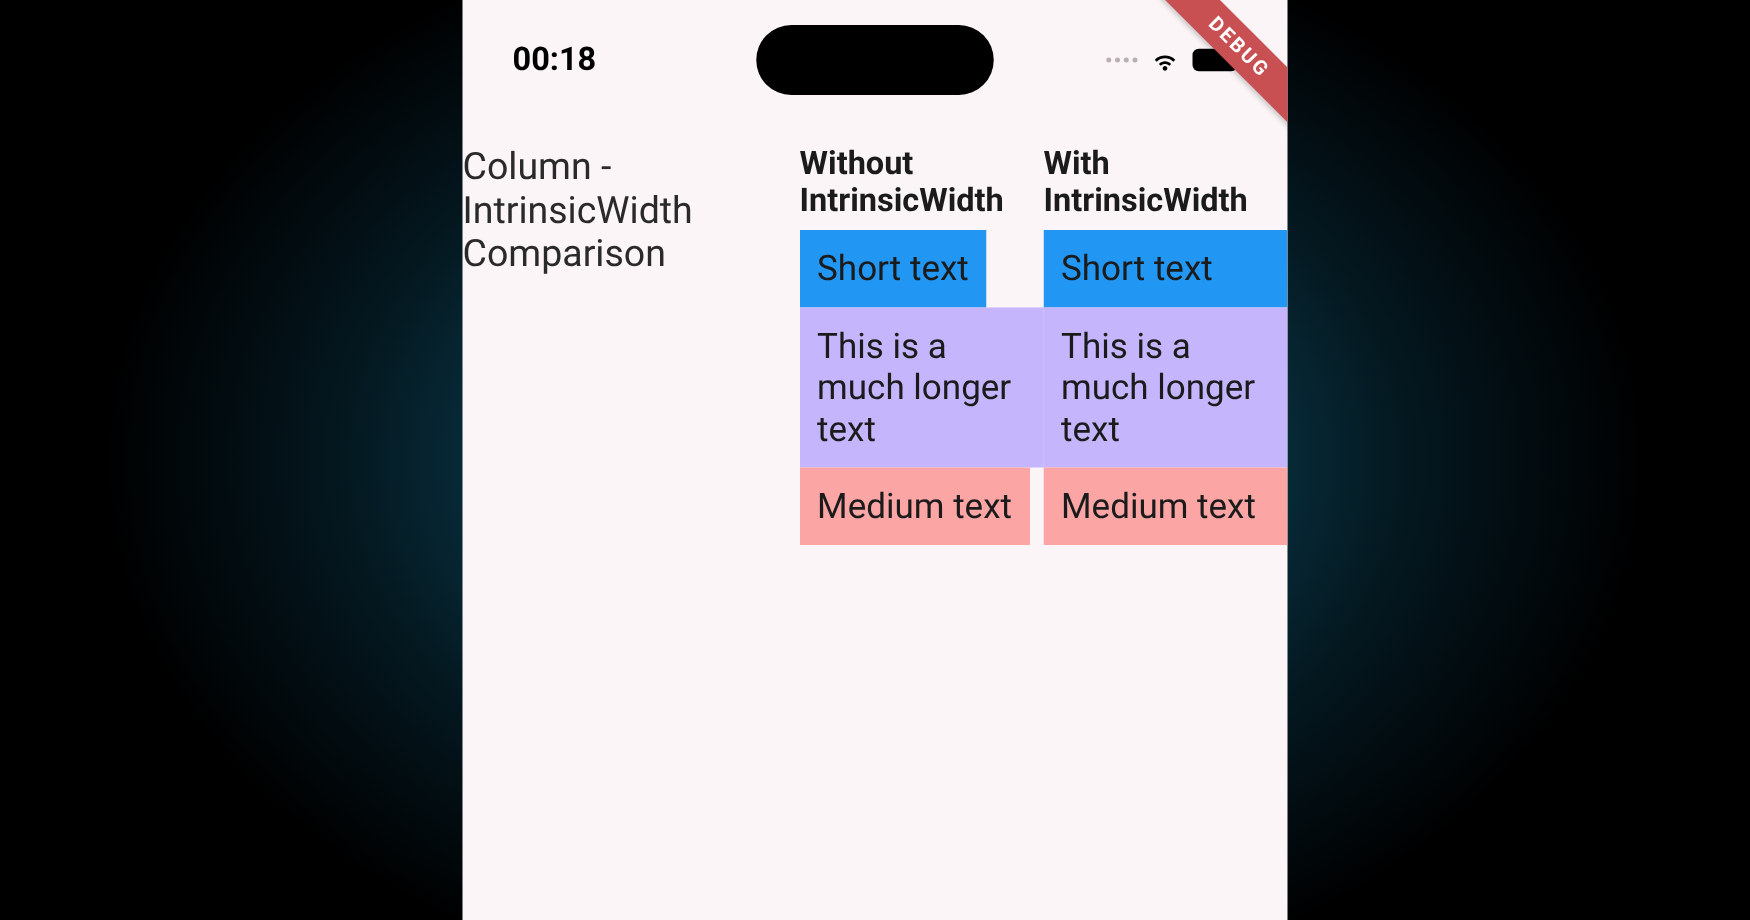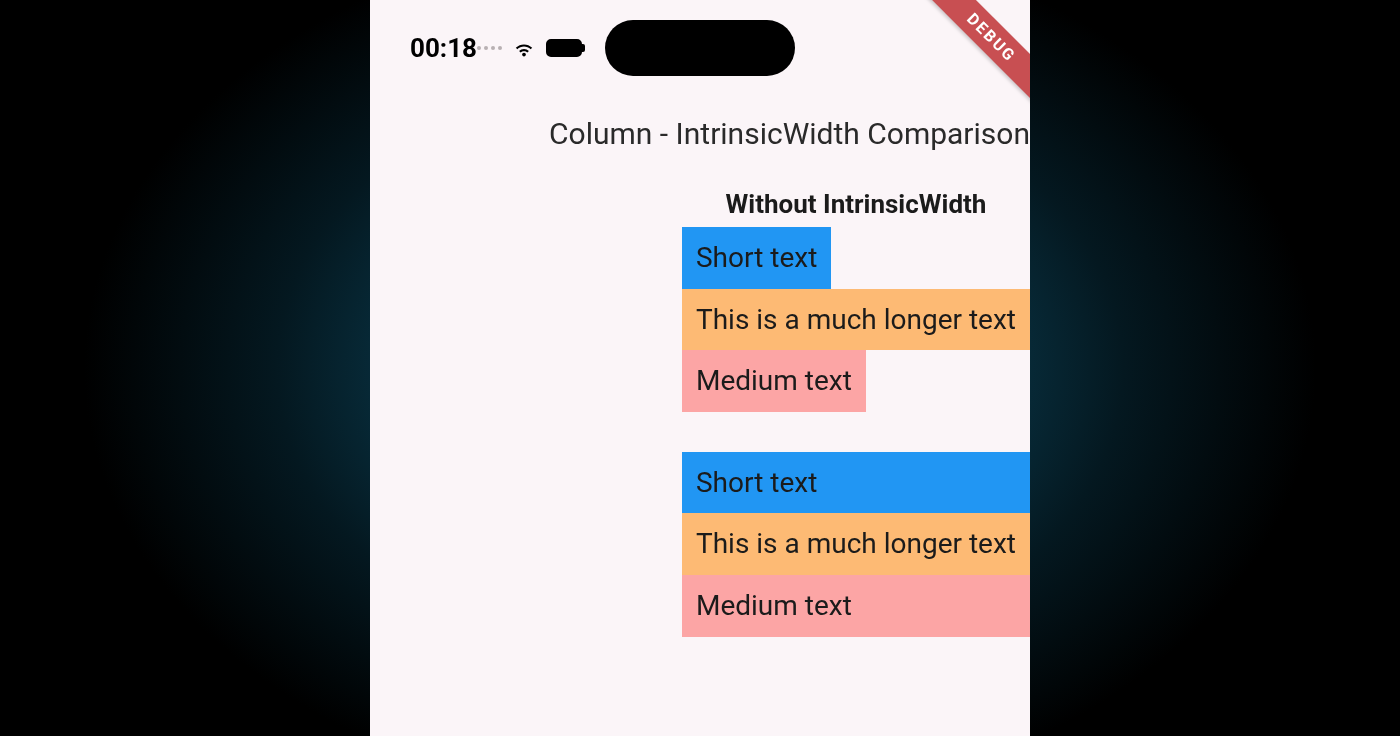--- a/index.html
+++ b/index.html
@@ -23,20 +23,21 @@
     width: 660px;
     height: 736px;
     background: #fbf5f8;
     overflow: hidden;
   }
   .status-bar {
     position: relative;
     height: 60px;
     display: flex;
     align-items: center;
+    justify-content: space-between;
     padding: 0 40px;
     margin-top: 18px;
   }
   .status-time {
     font-weight: 700;
     font-size: 26px;
     color: #000;
   }
   .dynamic-island {
     position: absolute;
@@ -85,22 +86,22 @@
     font-weight: 700;
     font-size: 16px;
     letter-spacing: 2px;
     padding: 6px 60px;
     transform: rotate(45deg);
     box-shadow: 0 2px 4px rgba(0,0,0,0.2);
   }
   .content {
     padding-top: 38px;
     display: flex;
-    flex-direction: column;
-    align-items: flex-end;
+    flex-direction: row;
+    align-items: flex-start;
   }
   .page-title {
     font-size: 30px;
     font-weight: 400;
     color: #2a2a2a;
     margin-bottom: 38px;
   }
   .section {
     display: flex;
     flex-direction: column;
@@ -120,21 +121,21 @@
   .col-wrap.no-intrinsic { align-items: flex-start; }
   .col-wrap.intrinsic { align-items: stretch; }
   .box {
     font-size: 28px;
     font-weight: 400;
     color: #1b1b1b;
     padding: 14px 14px;
     line-height: 1.2;
   }
   .box.blue  { background: #2196f3; }
-  .box.red   { background: #fdba74; }
+  .box.red   { background: #c4b5fd; }
   .box.green { background: #fca5a5; }
 </style>
 </head>
 <body>
 
 <div class="bg-glow"></div>
 
 <div class="phone-frame">
 
   <div class="status-bar">
@@ -162,20 +163,21 @@
     <div class="section">
       <div class="section-heading">Without IntrinsicWidth</div>
       <div class="col-wrap no-intrinsic">
         <div class="box blue">Short text</div>
         <div class="box red">This is a much longer text</div>
         <div class="box green">Medium text</div>
       </div>
     </div>
 
     <div class="section">
+      <div class="section-heading">With IntrinsicWidth</div>
       <div class="col-wrap intrinsic">
         <div class="box blue">Short text</div>
         <div class="box red">This is a much longer text</div>
         <div class="box green">Medium text</div>
       </div>
     </div>
 
   </div>
 </div>
 

